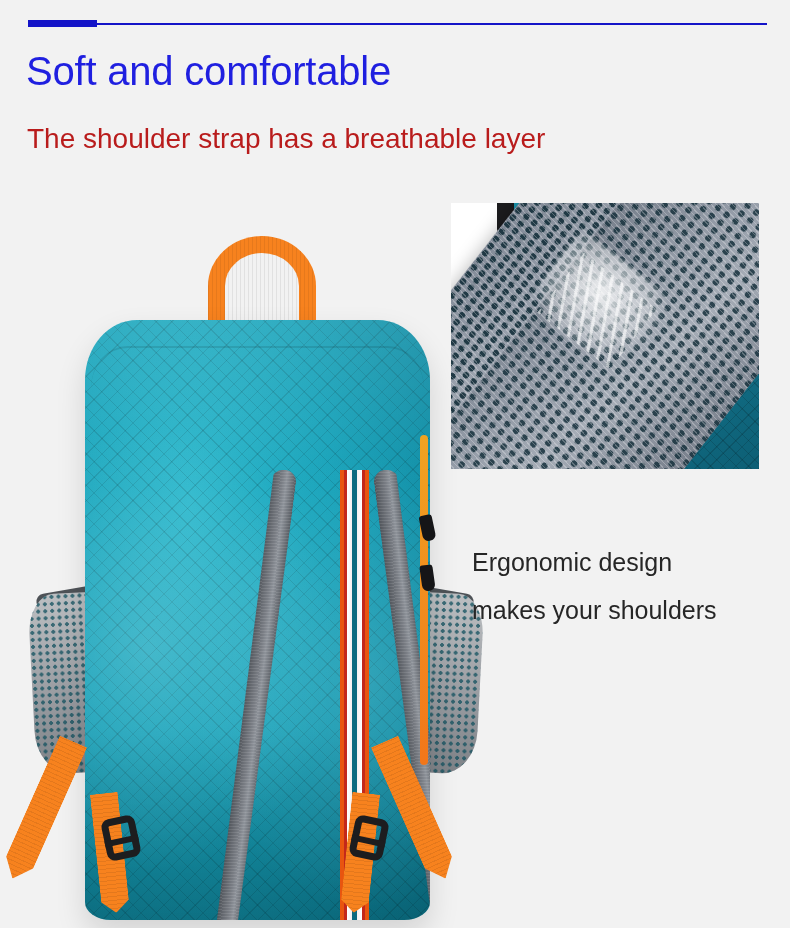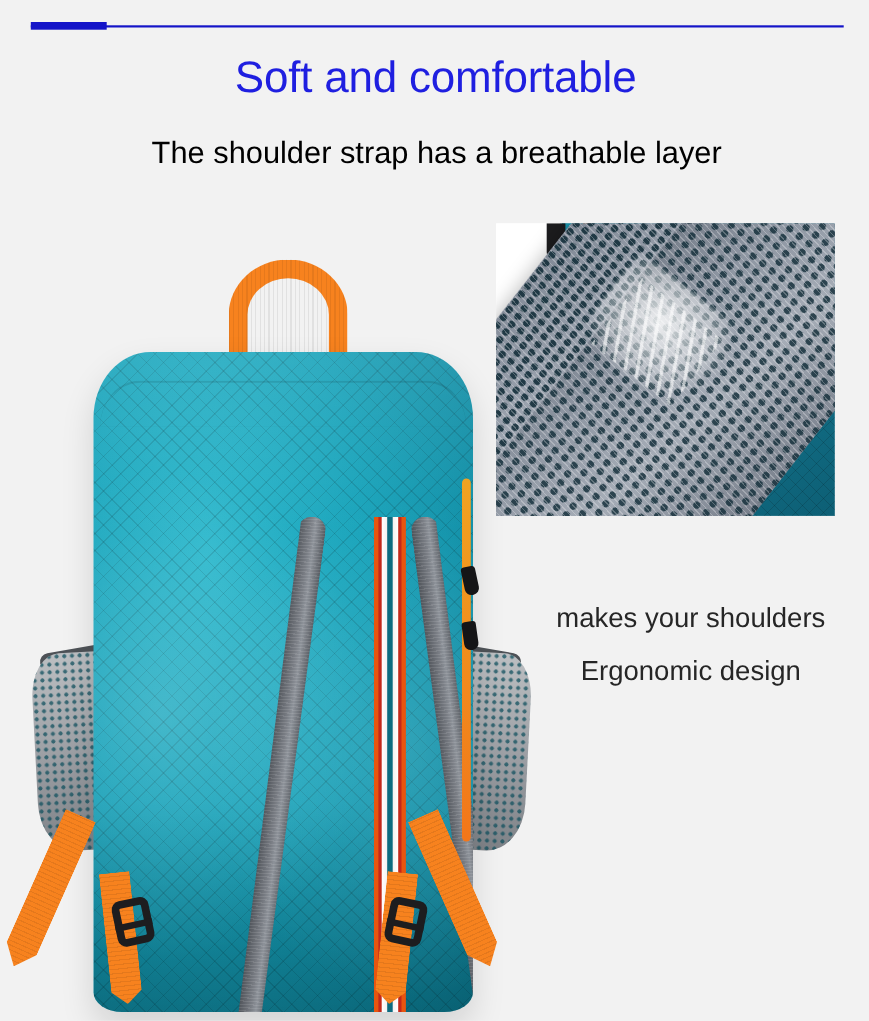--- a/index.html
+++ b/index.html
@@ -2,34 +2,34 @@
 <html><head>
 <meta charset="utf-8">
 <style>
   html,body{margin:0;padding:0;}
   body{
     width:790px;height:928px;
     background:#f2f2f2;
     font-family:"Liberation Sans","DejaVu Sans",sans-serif;
     overflow:hidden;position:relative;
   }
-  .page{position:absolute;inset:0;width:716px;height:928px;background:#f2f2f2;text-align:center;}
+  .page{position:absolute;inset:0;width:716px;height:928px;background:#f2f2f2;}
 
   
   .accent-rule{position:absolute;left:28px;top:23px;width:739px;height:2px;background:#1414c8;}
   .accent-block{position:absolute;left:28px;top:20px;width:69px;height:7px;background:#1414c8;}
 
   .headline{
     position:absolute;left:26px;top:46px;width:740px;
     font-size:40px;line-height:50px;color:#1f1fe0;
     letter-spacing:-0.2px;font-weight:400;white-space:nowrap;
   }
   .subheadline{
     position:absolute;left:27px;top:120px;width:740px;
-    font-size:28px;line-height:38px;color:#000000;
+    font-size:28px;line-height:38px;color:#b91c1c;
     font-weight:400;white-space:nowrap;
   }
 
   
   .side-copy{
     position:absolute;left:472px;top:538px;width:312px;
     font-size:25px;line-height:48px;color:#262626;font-weight:400;
   }
   .side-copy div{white-space:nowrap;}
 
@@ -306,17 +306,17 @@
     <div class="web l1"></div>
     <div class="web l2"></div>
     <div class="web r1"></div>
     <div class="web r2"></div>
 
     <div class="buckle l"></div>
     <div class="buckle r"></div>
   </div>
 
   <div class="side-copy">
+    <div>Ergonomic design</div>
     <div>makes your shoulders</div>
-    <div>Ergonomic design</div>
   </div>
 
 </div>
 
 </body></html>

